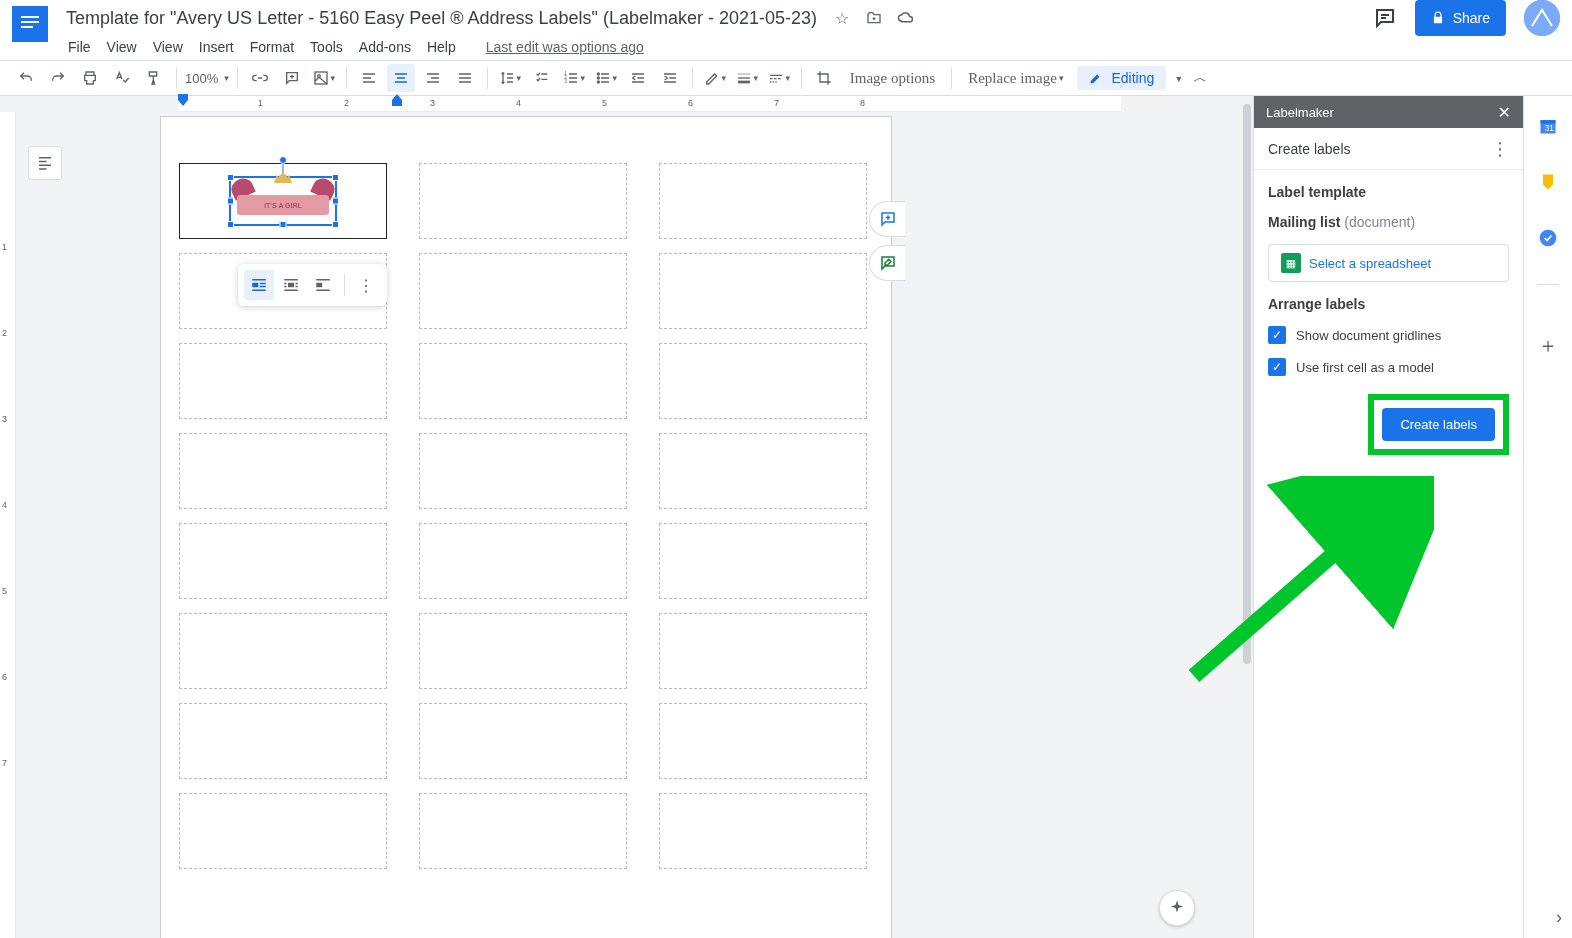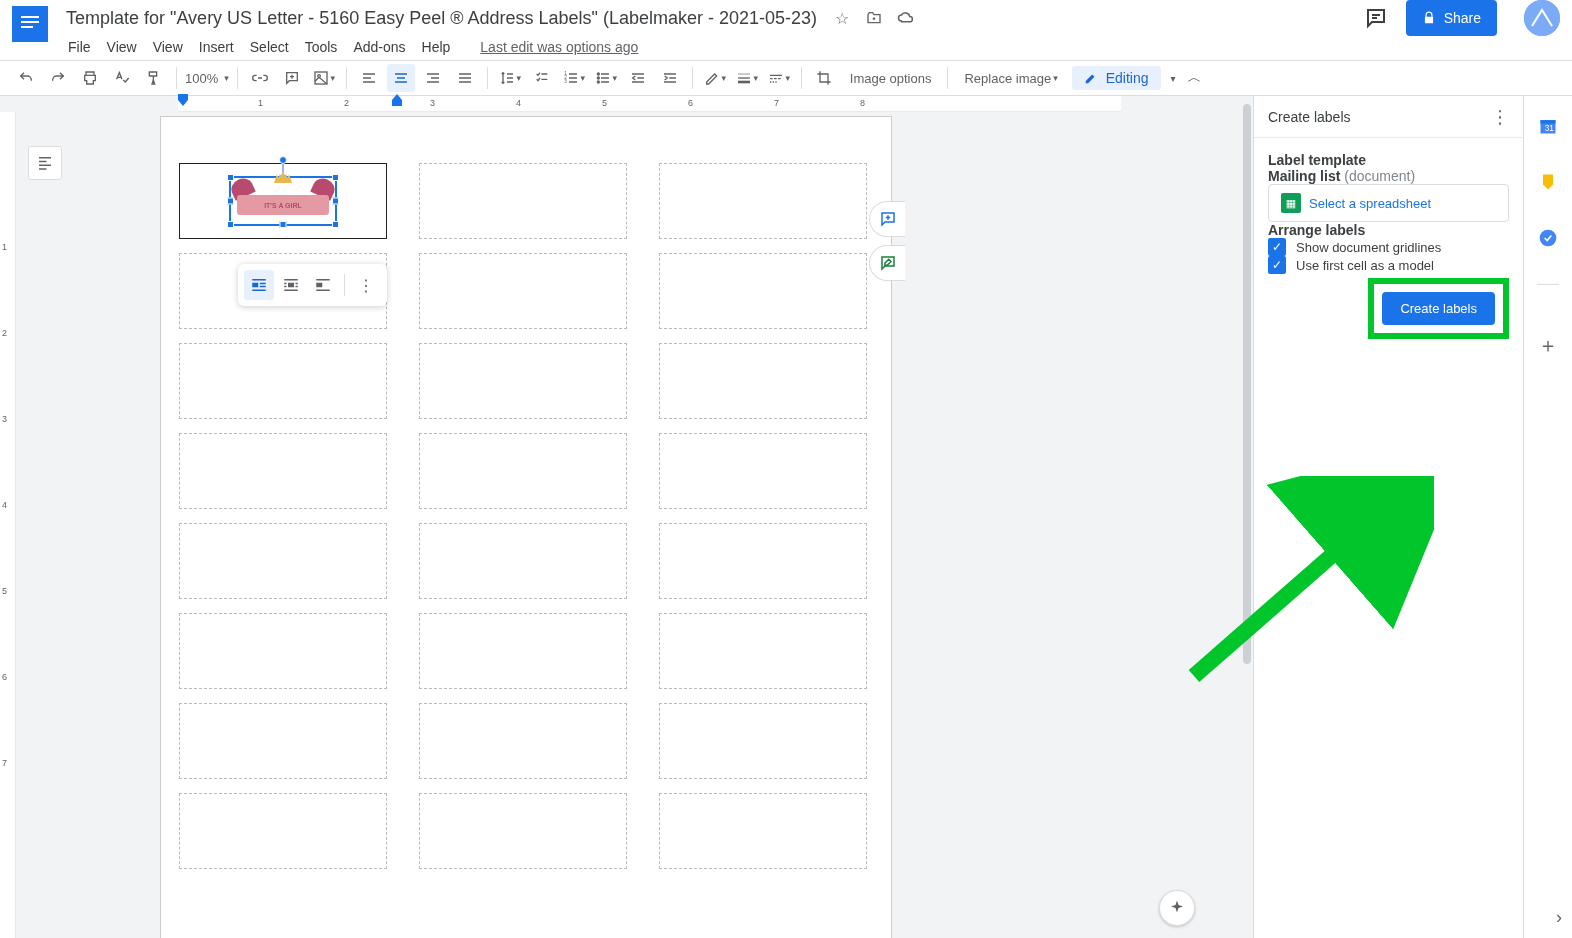--- a/index.html
+++ b/index.html
@@ -6,32 +6,32 @@
   html, body { width: 1572px; height: 938px; font-family: Arial, sans-serif; background: #fff; color: #3c4043; overflow: hidden; }
   
   .titlebar { display: flex; align-items: center; padding: 6px 12px 0 12px; height: 30px; }
   .docs-icon { width: 36px; height: 36px; background: #1a73e8; border-radius: 3px; margin-right: 14px; position: relative; top: 6px;}
   .docs-icon svg { width: 100%; height: 100%; }
   .doc-title { font-size: 18px; color: #3c4043; padding: 2px 4px; border-radius: 3px; }
   .title-icons { margin-left: 12px; display: flex; gap: 14px; color: #5f6368; align-items: center; }
   .title-icons span { width: 18px; height: 18px; display:flex; align-items:center; justify-content:center; cursor:pointer;}
   .spacer { flex: 1; }
   .comments-icon { width: 24px; height: 24px; color:#5f6368; margin-right: 18px; cursor:pointer; display:flex;align-items:center;justify-content:center;}
-  .share-btn { background:#1a73e8; color:#fff; border-radius:4px; height:36px; padding:0 16px; display:flex; align-items:center; gap:8px; font-size:14px; font-weight:500; cursor:pointer; margin-right:27px;}
+  .share-btn { background:#1a73e8; color:#fff; border-radius:4px; height:36px; padding:0 16px; display:flex; align-items:center; gap:8px; font-size:14px; font-weight:500; cursor:pointer; margin-right:18px;}
   .avatar { width:36px; height:36px; border-radius:50%; background:#7baaf7; display:flex;align-items:center;justify-content:center;}
   
   .menubar { display:flex; align-items:center; padding: 6px 12px 2px 60px; height: 30px; font-size:14px; color:#3c4043;}
   .menubar .menu { padding: 3px 8px; border-radius:3px; cursor:pointer;}
   .menubar .last-edit { margin-left: 22px; color:#5f6368; text-decoration: underline; cursor:pointer;}
   
   .toolbar { display:flex; align-items:center; border-top:1px solid #dadce0; border-bottom:1px solid #dadce0; height:36px; padding: 12px 12px; gap: 4px; background:#fff;}
   .tb { display:flex; align-items:center; justify-content:center; min-width:28px; height:28px; color:#5f6368; border-radius:3px; cursor:pointer; font-size:15px; position:relative;}
   .tb.sep { width:1px; min-width:1px; background:#dadce0; height:22px; margin: 0 4px; cursor:default;}
   .tb.active { background:#e8f0fe; color:#1967d2;}
-  .tb.text { width:auto; min-width:auto; padding:0 8px; font-size:13px;}
+  .tb.text { width:auto; min-width:auto; padding:0 8px; font-size:15px;font-family:Liberation Serif, serif;}
   .tb.zoom { font-size:13px; gap:4px;}
   .tb.dd::after { content: "▾"; font-size:9px; margin-left:2px; color:#5f6368;}
   .editing-pill { background:#e8f0fe; border-radius:3px; padding:4px 12px; display:flex; align-items:center; gap:8px; font-size:14px; color:#1967d2; cursor:pointer; margin-left:2px;}
   .editing-pill .pen { color:#1967d2; }
   .editing-caret { color:#5f6368; font-size:10px; margin-left:6px; cursor:pointer;}
   .chev-up { margin-left:8px; color:#5f6368; cursor:pointer; font-size:14px;}
   
   .workspace { display:flex; height: calc(938px - 30px - 30px - 36px); width:100%; }
   .doc-area { flex:1; position:relative; background:#f1f3f4; border-right:1px solid #dadce0;}
   .v-ruler { position:absolute; left:0; top:16px; width:16px; bottom:0; background:#fff; border-right:1px solid #e8eaed;}
@@ -64,21 +64,21 @@
   .float-tb .ftb.active { background:#e8f0fe; color:#1967d2;}
   .side-bubbles { position:absolute; right:-14px; top:84px; display:flex; flex-direction:column; gap:8px;}
   .bubble { width:36px; height:36px; background:#fff; border:1px solid #dadce0; border-radius:18px 0 0 18px; display:flex;align-items:center;justify-content:center; color:#1a73e8; cursor:pointer; border-right:none;}
   .bubble.green { color:#188038;}
   
   .panel { width:270px; display:flex; flex-direction:column; border-right:1px solid #dadce0; background:#fff; position:relative;}
   .panel-head { background:#5f6368; color:#fff; height:32px; display:flex; align-items:center; padding:0 12px; font-size:13px;}
   .panel-head .x { margin-left:auto; cursor:pointer; font-size:16px;}
   .panel-sub { height:42px; display:flex; align-items:center; padding: 0 14px; border-bottom:1px solid #e8eaed; font-size:14px; color:#3c4043; font-weight:500;}
   .panel-sub .more { margin-left:auto; cursor:pointer; color:#5f6368; font-size:18px;}
-  .panel-body { padding: 14px; font-size:14px; display:flex; flex-direction:column; }
+  .panel-body { padding: 14px; font-size:14px; display:flex; flex-direction:column; gap:14px;}
   .p-label { font-weight:700; font-size:14px; color:#3c4043;}
   .p-label .opt { font-weight:400; color:#80868b;}
   .p-desc { font-size:13px; color:#3c4043; line-height:1.5;}
   .p-chip { border:1px solid #dadce0; border-radius:4px; padding:8px 12px; color:#1a73e8; font-size:13px; cursor:pointer; white-space:nowrap; overflow:hidden; text-overflow:ellipsis; display:flex; align-items:center; gap:8px;}
   .p-chip .sheet-ico { width:20px; height:20px; background:#0f9d58; border-radius:2px; display:inline-flex;align-items:center;justify-content:center;color:#fff; font-size:11px;}
   .p-check { display:flex; align-items:center; gap:10px; font-size:13px; color:#3c4043;}
   .p-check .cb { width:18px; height:18px; background:#1a73e8; border-radius:2px; display:flex;align-items:center;justify-content:center; color:#fff; font-size:12px; cursor:pointer;}
   .highlight-box { border:6px solid #00c52b; padding:8px; display:inline-flex; align-self:flex-end; margin-top:4px;}
   .create-btn { background:#1a73e8; color:#fff; border-radius:4px; padding:9px 18px; font-size:13px; cursor:pointer;}
   .arrow-annot { position:absolute; left:-80px; top:380px; pointer-events:none;}
@@ -138,21 +138,21 @@
         <path d="M8 26 L18 10 L28 26" stroke="#fff" stroke-width="2" fill="none"></path>
       </svg>
   </div>
 </div>
 
 <div class="menubar">
   <span class="menu">File</span>
   <span class="menu">View</span>
   <span class="menu">View</span>
   <span class="menu">Insert</span>
-  <span class="menu">Select</span>
+  <span class="menu">Format</span>
   <span class="menu">Tools</span>
   <span class="menu">Add-ons</span>
   <span class="menu">Help</span>
   <span class="last-edit">Last edit was options ago</span>
 </div>
 
 <div class="toolbar">
   <div class="tb">
       <svg width="16" height="16" viewBox="0 0 24 24" fill="none" stroke="#5f6368" stroke-width="2">
         <path d="M9 14l-5-5 5-5"></path>
@@ -442,20 +442,24 @@
     </div>
 
     <div class="explore">
       <svg width="18" height="18" viewBox="0 0 24 24" fill="#5f6368">
           <path d="M12 2l2 6 6 2-6 2-2 6-2-6-6-2 6-2z"></path>
         </svg>
     </div>
   </div>
 
   <div class="panel">
+    <div class="panel-head">
+      <span>Labelmaker</span>
+      <span class="x">✕</span>
+    </div>
     <div class="panel-sub">
       <span>Create labels</span>
       <span class="more">⋮</span>
     </div>
     <div class="panel-body">
       <div class="p-label">Label template</div>
       <div class="p-label">
         <span>Mailing list</span>
         <span class="opt">(document)</span>
       </div>

